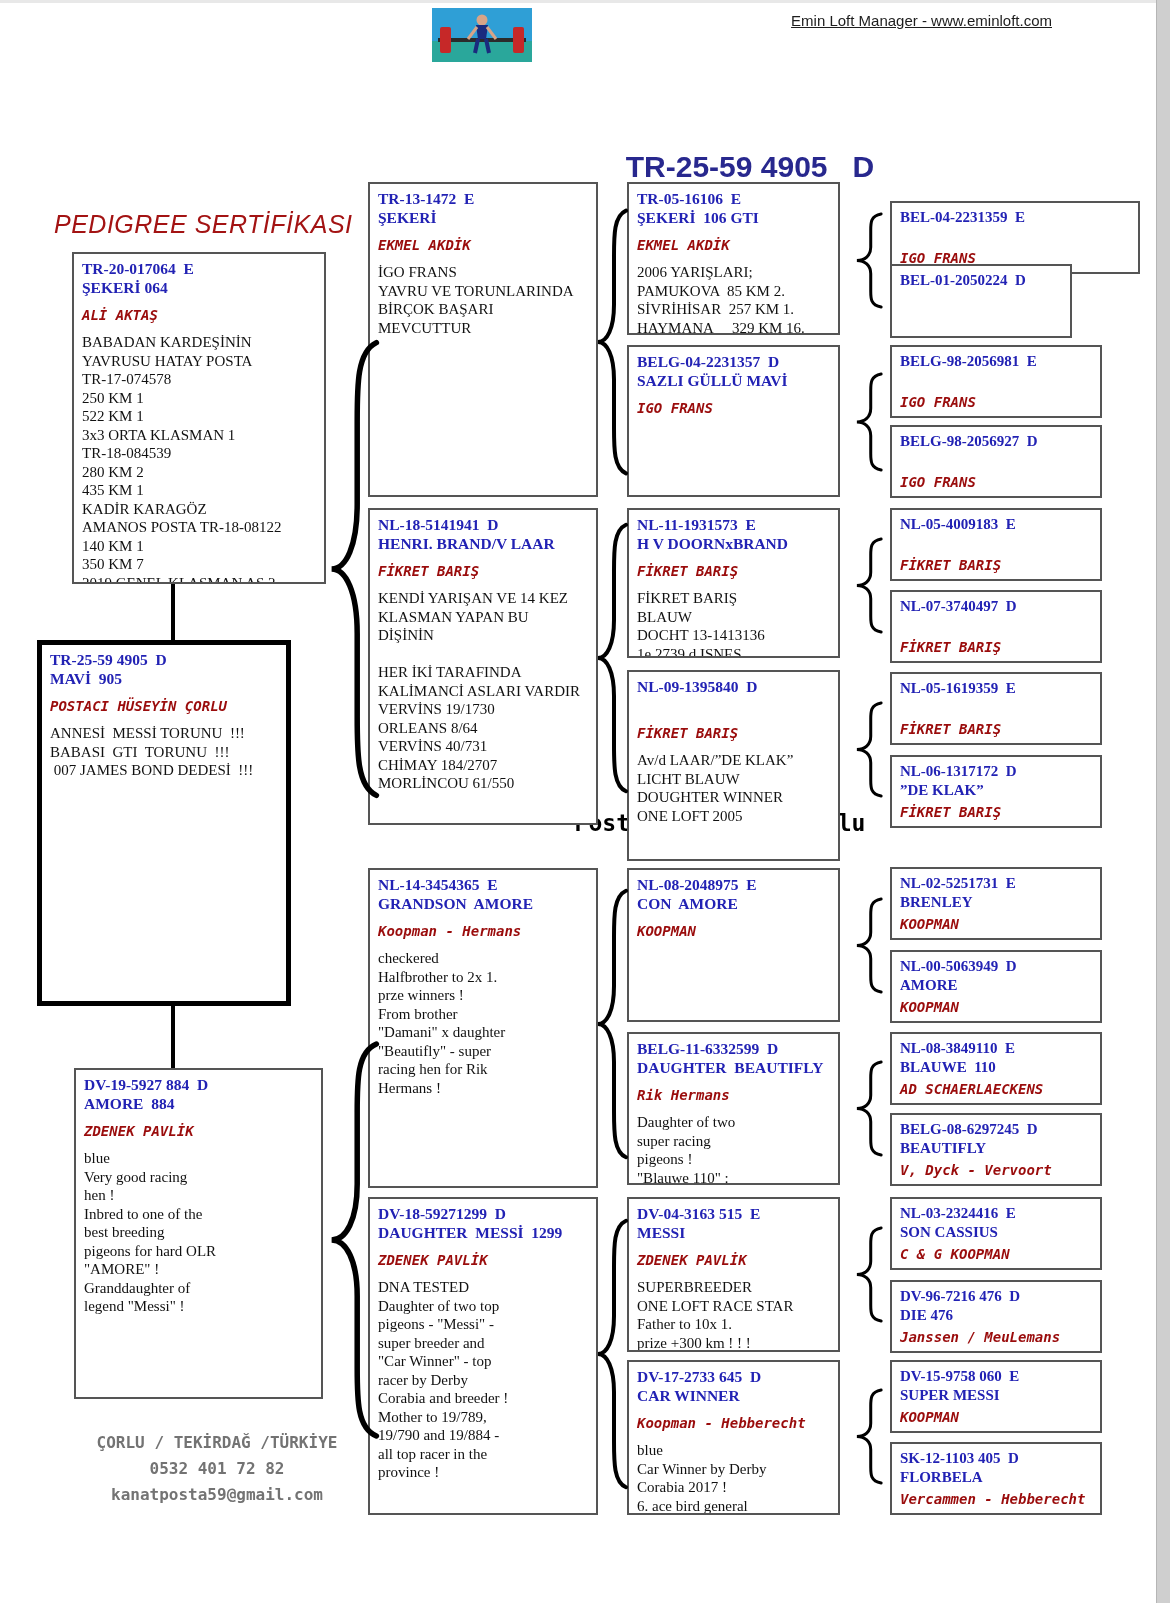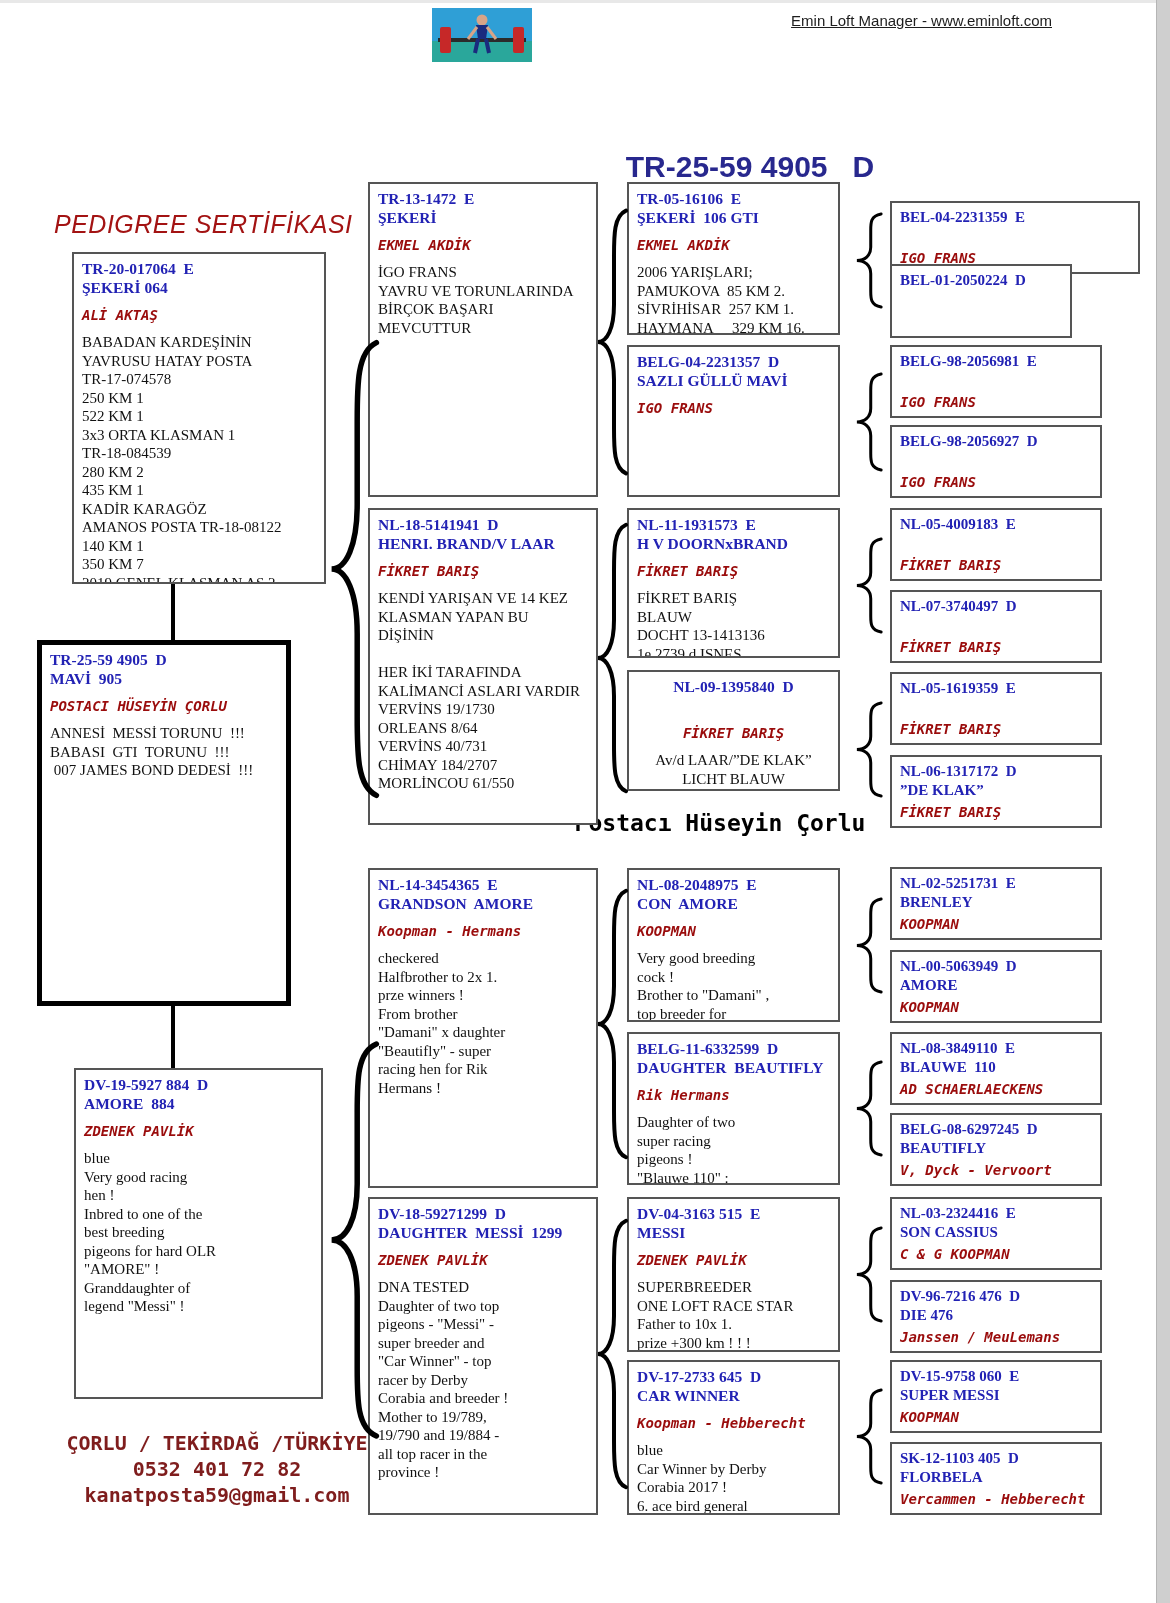--- a/index.html
+++ b/index.html
@@ -21,21 +21,21 @@
   .cert{position:absolute;left:54px;top:210px;
         font-family:"Liberation Sans","DejaVu Sans",sans-serif;font-weight:normal;font-style:italic;
         font-size:25px;color:#a31313;letter-spacing:.5px;white-space:pre-wrap;}
 
   .section-title{position:absolute;left:440px;top:810px;width:560px;text-align:center;
         font-family:"DejaVu Sans Mono","Liberation Mono",monospace;font-weight:bold;
         font-size:23px;color:#000;white-space:pre-wrap;}
 
   .contact{position:absolute;left:52px;top:1430px;width:330px;text-align:center;
         font-family:"DejaVu Sans Mono","Liberation Mono",monospace;font-weight:bold;
-        font-size:20px;line-height:26px;color:#7f1d1d;}
+        font-size:16px;line-height:26px;color:#737373;}
   .contact div{white-space:pre-wrap;}
 
   .box{position:absolute;border:2px solid #555;background:#fff;
         padding:5px 8px;box-sizing:border-box;overflow:hidden;}
   .box.subject{border:5px solid #000;}
   .ring,.pname{font-weight:bold;font-size:15.5px;color:#2222b4;line-height:19px;white-space:pre-wrap;}
   .pname{min-height:19px;}
   .fancier{font-family:"DejaVu Sans Mono","Liberation Mono",monospace;font-style:italic;font-weight:bold;
         font-size:14px;color:#9a0c0c;margin-top:9px;line-height:18px;white-space:pre-wrap;}
   .bodytxt{font-size:15px;color:#111;margin-top:9px;line-height:18.5px;white-space:pre-wrap;}
@@ -211,38 +211,34 @@
     <div class="ring">NL-11-1931573  E</div>
     <div class="pname">H V DOORNxBRAND</div>
     <div class="fancier">FİKRET BARIŞ</div>
     <div class="bodytxt">FİKRET BARIŞ
 BLAUW
 DOCHT 13-1413136
 1e 2739 d ISNES
 SİSTER 11-1931494</div>
   </div>
 
-  <div class="box" style="left:627px;top:670px;width:213px;height:121px;text-align:center;">
+  <div class="box" style="left:627px;top:670px;width:213px;height:191px;">
     <div class="ring">NL-09-1395840  D</div>
     <div class="pname"></div>
     <div class="fancier">FİKRET BARIŞ</div>
     <div class="bodytxt">Av/d LAAR/”DE KLAK”
 LICHT BLAUW
 DOUGHTER WINNER
 ONE LOFT 2005</div>
   </div>
 
   <div class="box" style="left:627px;top:868px;width:213px;height:154px;">
     <div class="ring">NL-08-2048975  E</div>
     <div class="pname">CON  AMORE</div>
     <div class="fancier">KOOPMAN</div>
-    <div class="bodytxt">Very good breeding
-cock !
-Brother to "Damani" ,
-top breeder for</div>
   </div>
 
   <div class="box" style="left:627px;top:1032px;width:213px;height:153px;">
     <div class="ring">BELG-11-6332599  D</div>
     <div class="pname">DAUGHTER  BEAUTIFLY</div>
     <div class="fancier">Rik Hermans</div>
     <div class="bodytxt">Daughter of two
 super racing
 pigeons !
 "Blauwe 110" :</div>

